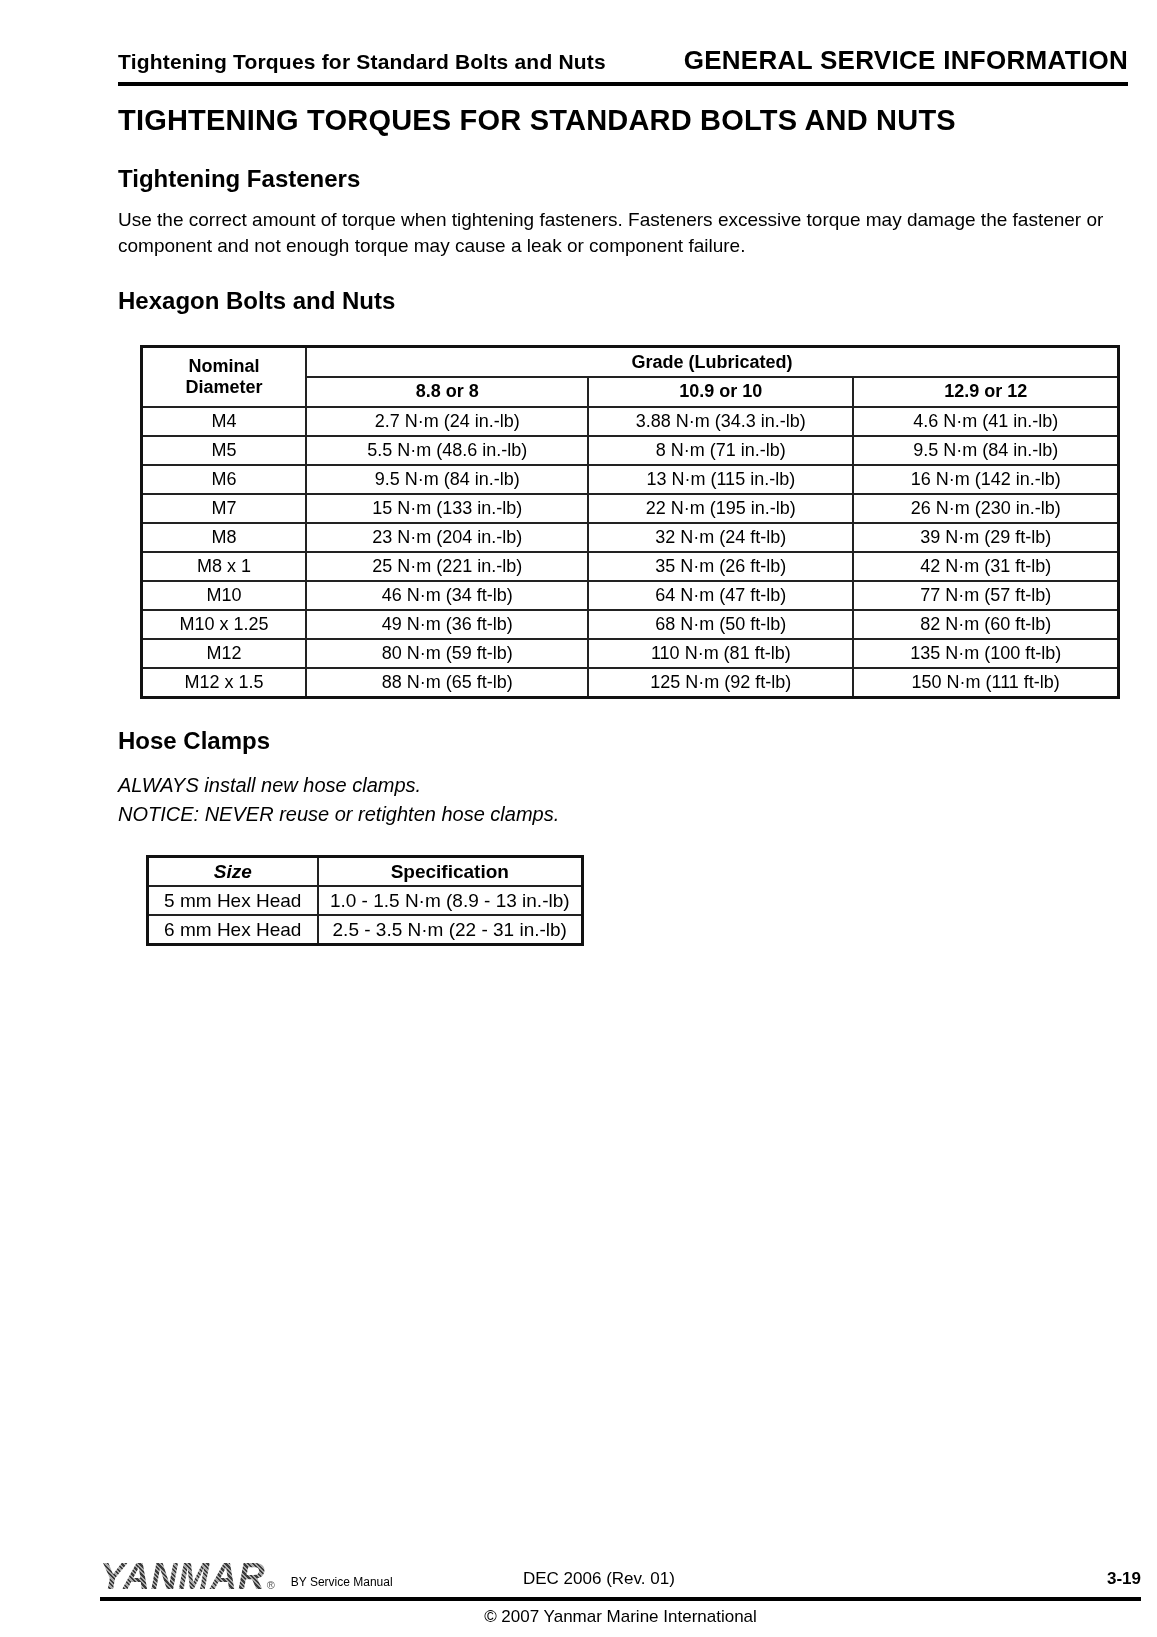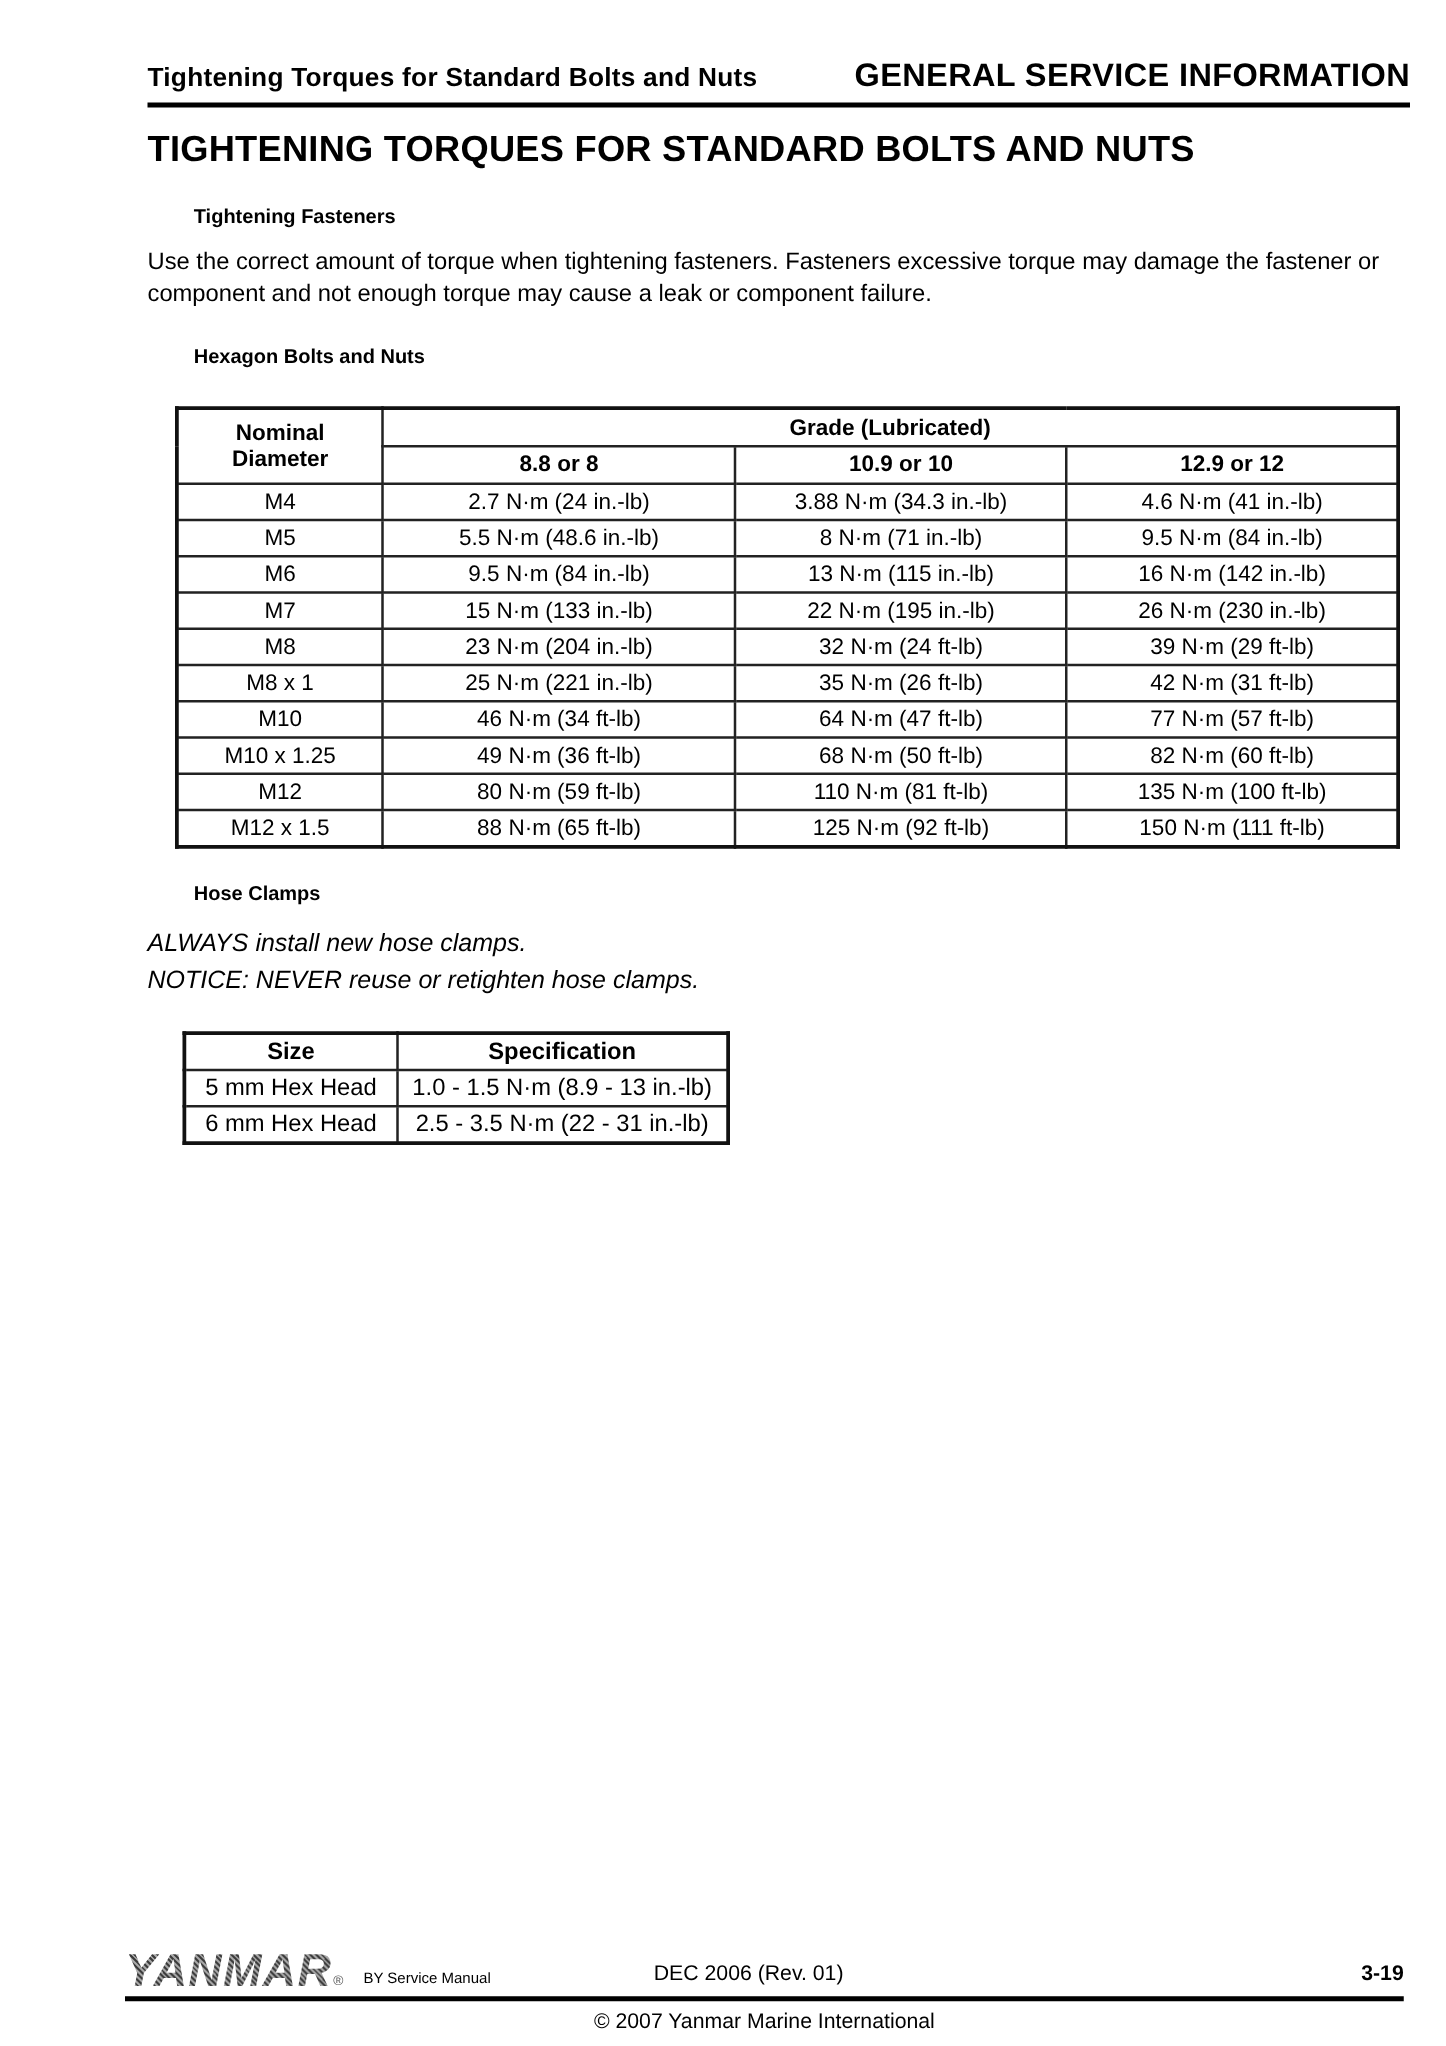--- a/index.html
+++ b/index.html
@@ -25,23 +25,22 @@
   .hdr-left { font-size: 21px; font-weight: bold; letter-spacing: 0.2px; }
   .hdr-right { font-size: 26px; font-weight: bold; letter-spacing: 0.3px; }
   h1.page-title {
     margin-top: 18px;
     font-size: 29px;
     font-weight: bold;
     letter-spacing: 0.2px;
   }
   h2.section-heading {
     margin-top: 28px;
-    font-size: 16px;
+    font-size: 24px;
     font-weight: bold;
-    margin-left: 37px;
   }
   p.body-text {
     margin-top: 14px;
     font-size: 19px;
     line-height: 1.38;
     max-width: 990px;
   }
   table.torque-table {
     margin-top: 30px;
     margin-left: 22px;
@@ -75,25 +74,25 @@
   }
   table.hose-table th, table.hose-table td {
     border: 2px solid #222;
     text-align: center;
     vertical-align: middle;
     padding: 3px 6px;
     height: 28px;
     line-height: 21px;
   }
   table.hose-table th { font-weight: bold; }
-  .col-size { width: 170px; }
+  .col-size { width: 170px; font-style: italic; }
   .doc-footer {
     position: absolute;
     left: 100px;
-    right: 34px;
+    right: 16px;
     bottom: 10px;
   }
   .footer-row {
     position: relative;
     display: flex;
     align-items: flex-end;
     height: 40px;
   }
   .logo-wrap { display: flex; align-items: flex-end; }
   .yanmar-logo {

